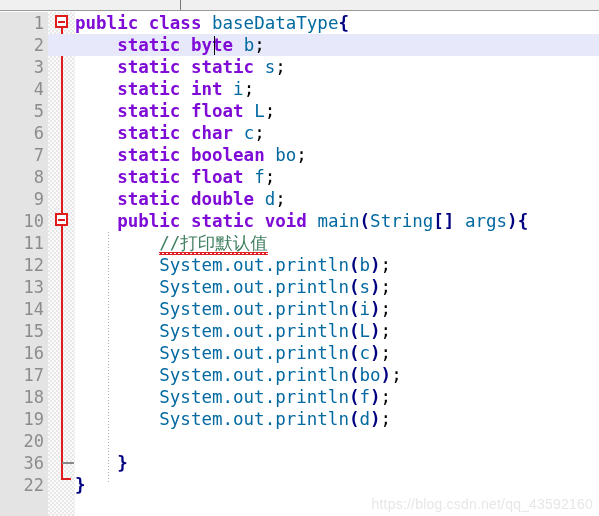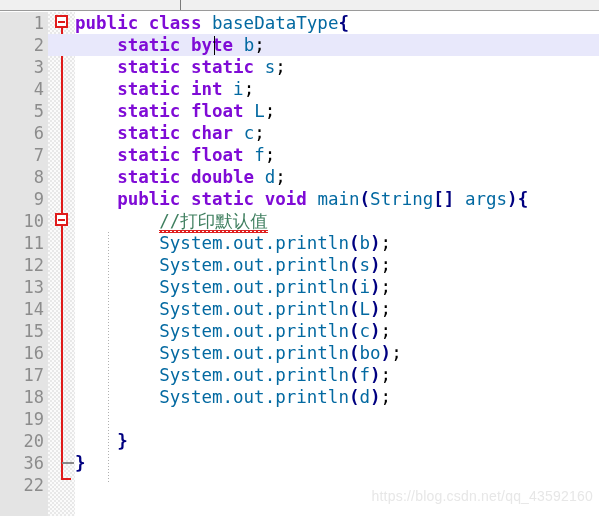--- a/index.html
+++ b/index.html
@@ -173,21 +173,21 @@
     height: 19px;
     background: #000000;
     left: 214px;
     top: 36px;
   }
 
   
   .watermark {
     position: absolute;
     right: 6px;
-    bottom: 12px;
+    bottom: 4px;
     font-size: 14px;
     color: #e7e7e7;
     font-family: "Liberation Sans", sans-serif;
     letter-spacing: 0.2px;
     white-space: nowrap;
   }
 </style>
 </head>
 <body>
 
@@ -233,20 +233,21 @@
 
   <div class="hl-cur-bg"></div>
 
   <div class="code" id="code">
       <div class="row"><span></span><span class="kw">public</span><span class="plain"> </span><span class="kw">class</span><span class="plain"> </span><span class="id">baseDataType</span><span class="punct">{</span></div>
       <div class="row current"><span>    </span><span class="kw">static</span><span class="plain"> </span><span class="kw">byte</span><span class="plain"> </span><span class="id">b</span><span class="plain">;</span></div>
       <div class="row"><span>    </span><span class="kw">static</span><span class="plain"> </span><span class="kw">static</span><span class="plain"> </span><span class="id">s</span><span class="plain">;</span></div>
       <div class="row"><span>    </span><span class="kw">static</span><span class="plain"> </span><span class="kw">int</span><span class="plain"> </span><span class="id">i</span><span class="plain">;</span></div>
       <div class="row"><span>    </span><span class="kw">static</span><span class="plain"> </span><span class="kw">float</span><span class="plain"> </span><span class="id">L</span><span class="plain">;</span></div>
       <div class="row"><span>    </span><span class="kw">static</span><span class="plain"> </span><span class="kw">char</span><span class="plain"> </span><span class="id">c</span><span class="plain">;</span></div>
+      <div class="row"><span>    </span><span class="kw">static</span><span class="plain"> </span><span class="kw">boolean</span><span class="plain"> </span><span class="id">bo</span><span class="plain">;</span></div>
       <div class="row"><span>    </span><span class="kw">static</span><span class="plain"> </span><span class="kw">float</span><span class="plain"> </span><span class="id">f</span><span class="plain">;</span></div>
       <div class="row"><span>    </span><span class="kw">static</span><span class="plain"> </span><span class="kw">double</span><span class="plain"> </span><span class="id">d</span><span class="plain">;</span></div>
       <div class="row"><span>    </span><span class="kw">public</span><span class="plain"> </span><span class="kw">static</span><span class="plain"> </span><span class="kw">void</span><span class="plain"> </span><span class="id">main</span><span class="punct">(</span><span class="id">String</span><span class="punct">[]</span><span class="id"> args</span><span class="punct">)</span><span class="punct">{</span></div>
       <div class="row"><span>        </span><span class="cmt squiggle">//打印默认值</span></div>
       <div class="row"><span>        </span><span class="id">System.out.println</span><span class="punct">(</span><span class="id">b</span><span class="punct">)</span><span class="plain">;</span></div>
       <div class="row"><span>        </span><span class="id">System.out.println</span><span class="punct">(</span><span class="id">s</span><span class="punct">)</span><span class="plain">;</span></div>
       <div class="row"><span>        </span><span class="id">System.out.println</span><span class="punct">(</span><span class="id">i</span><span class="punct">)</span><span class="plain">;</span></div>
       <div class="row"><span>        </span><span class="id">System.out.println</span><span class="punct">(</span><span class="id">L</span><span class="punct">)</span><span class="plain">;</span></div>
       <div class="row"><span>        </span><span class="id">System.out.println</span><span class="punct">(</span><span class="id">c</span><span class="punct">)</span><span class="plain">;</span></div>
       <div class="row"><span>        </span><span class="id">System.out.println</span><span class="punct">(</span><span class="id">bo</span><span class="punct">)</span><span class="plain">;</span></div>

